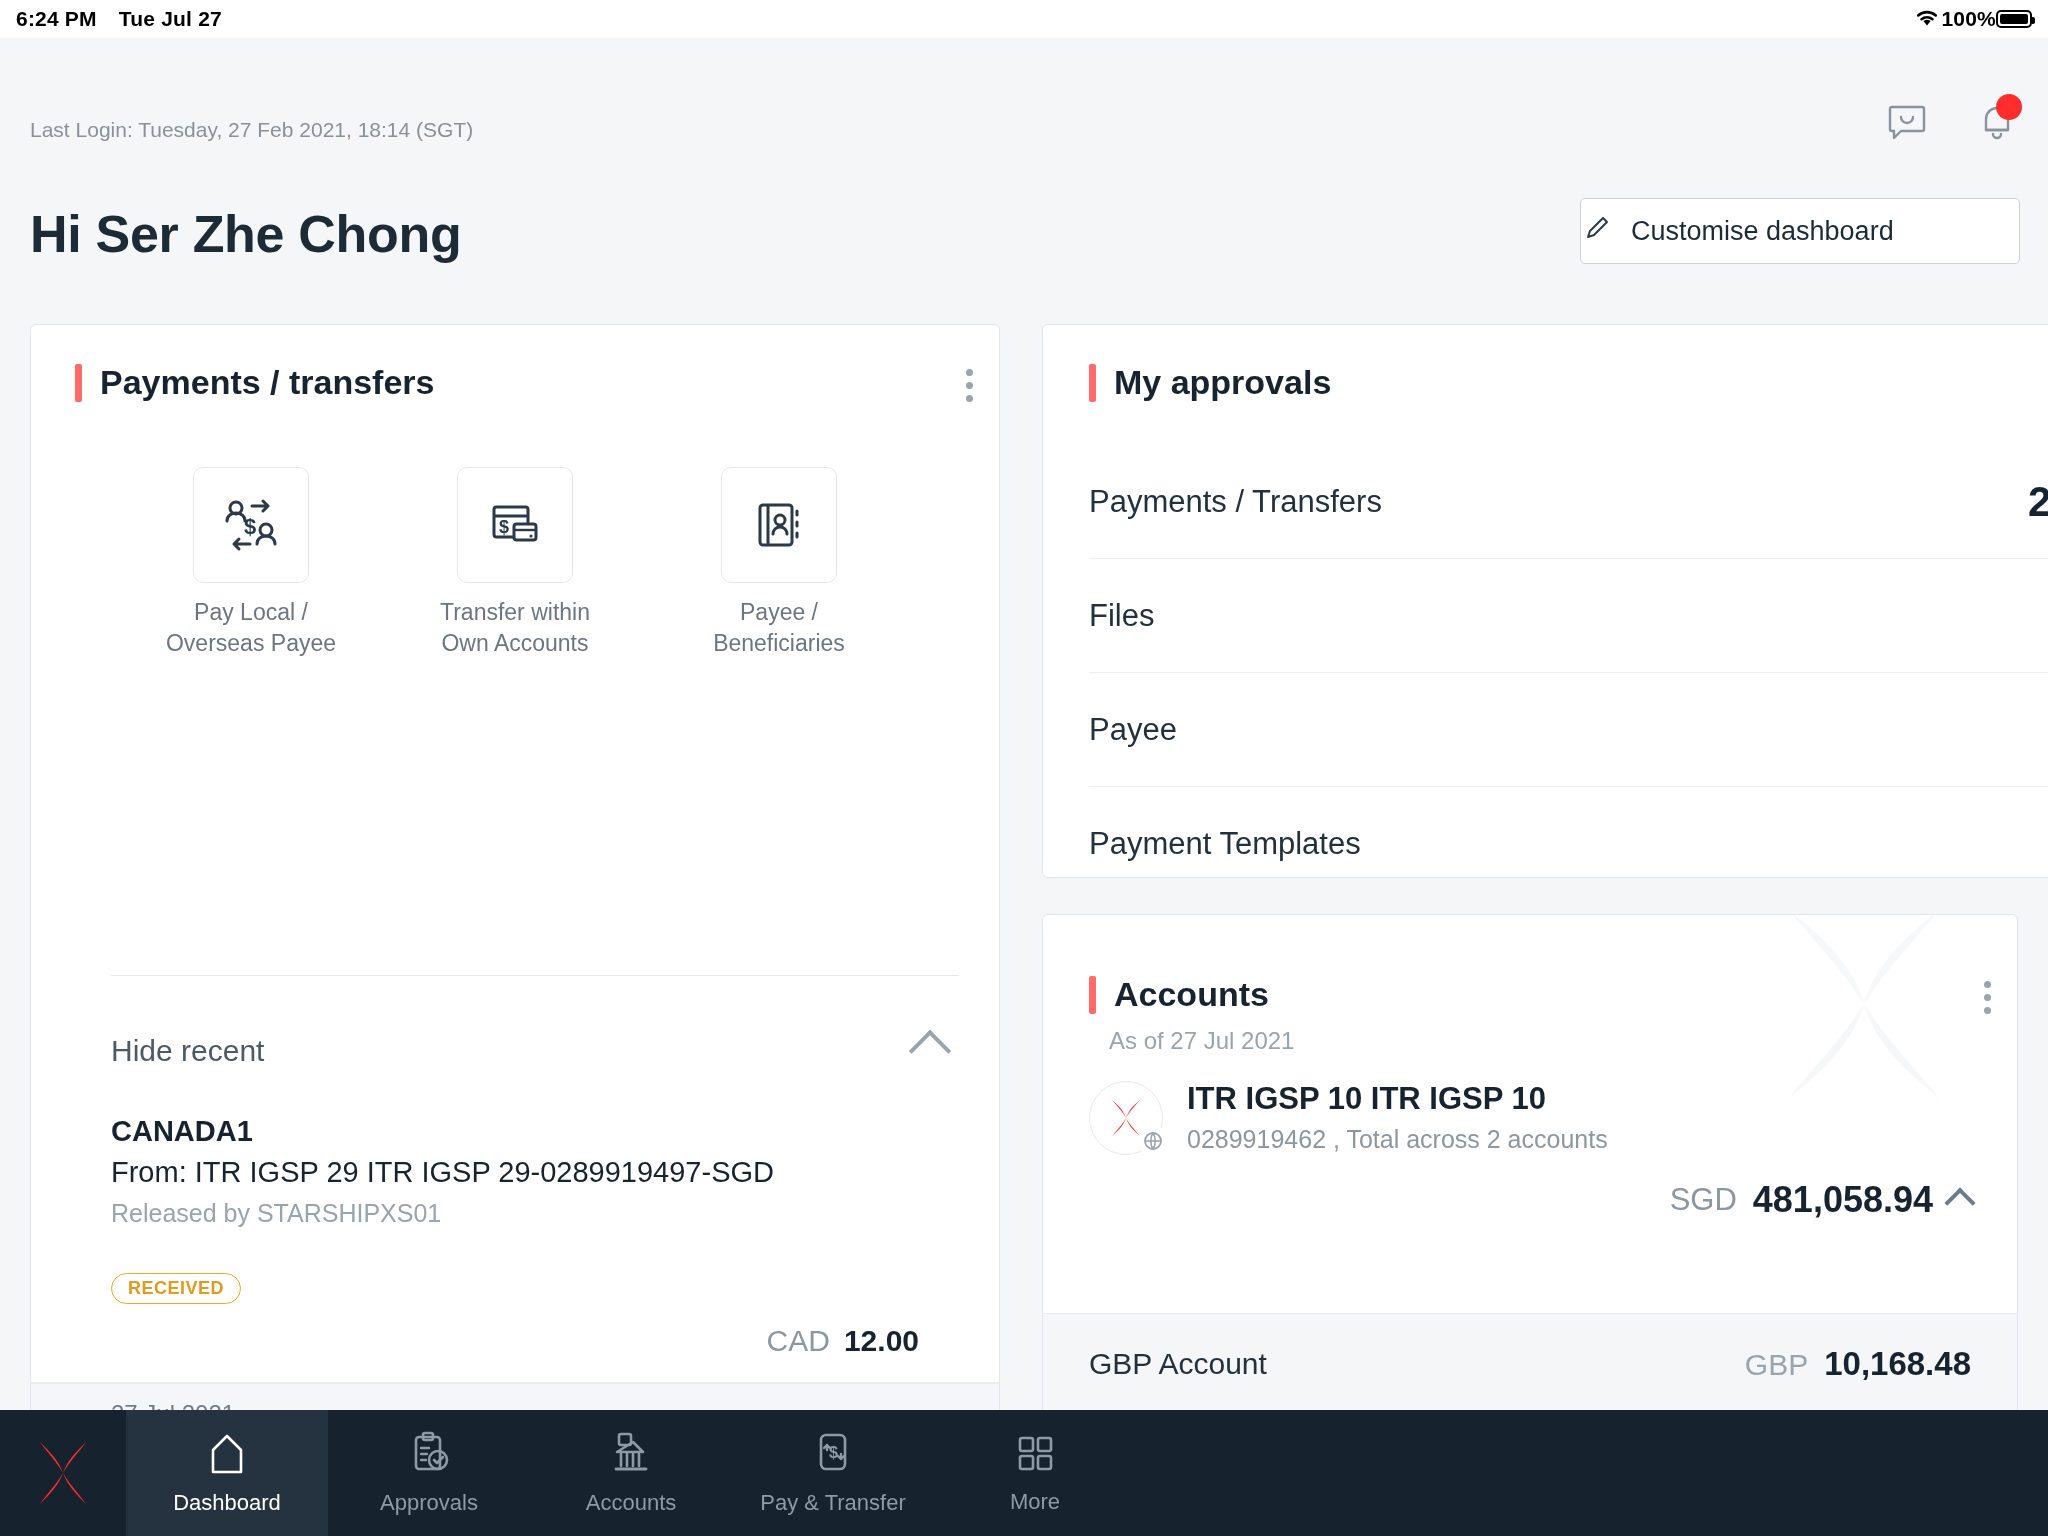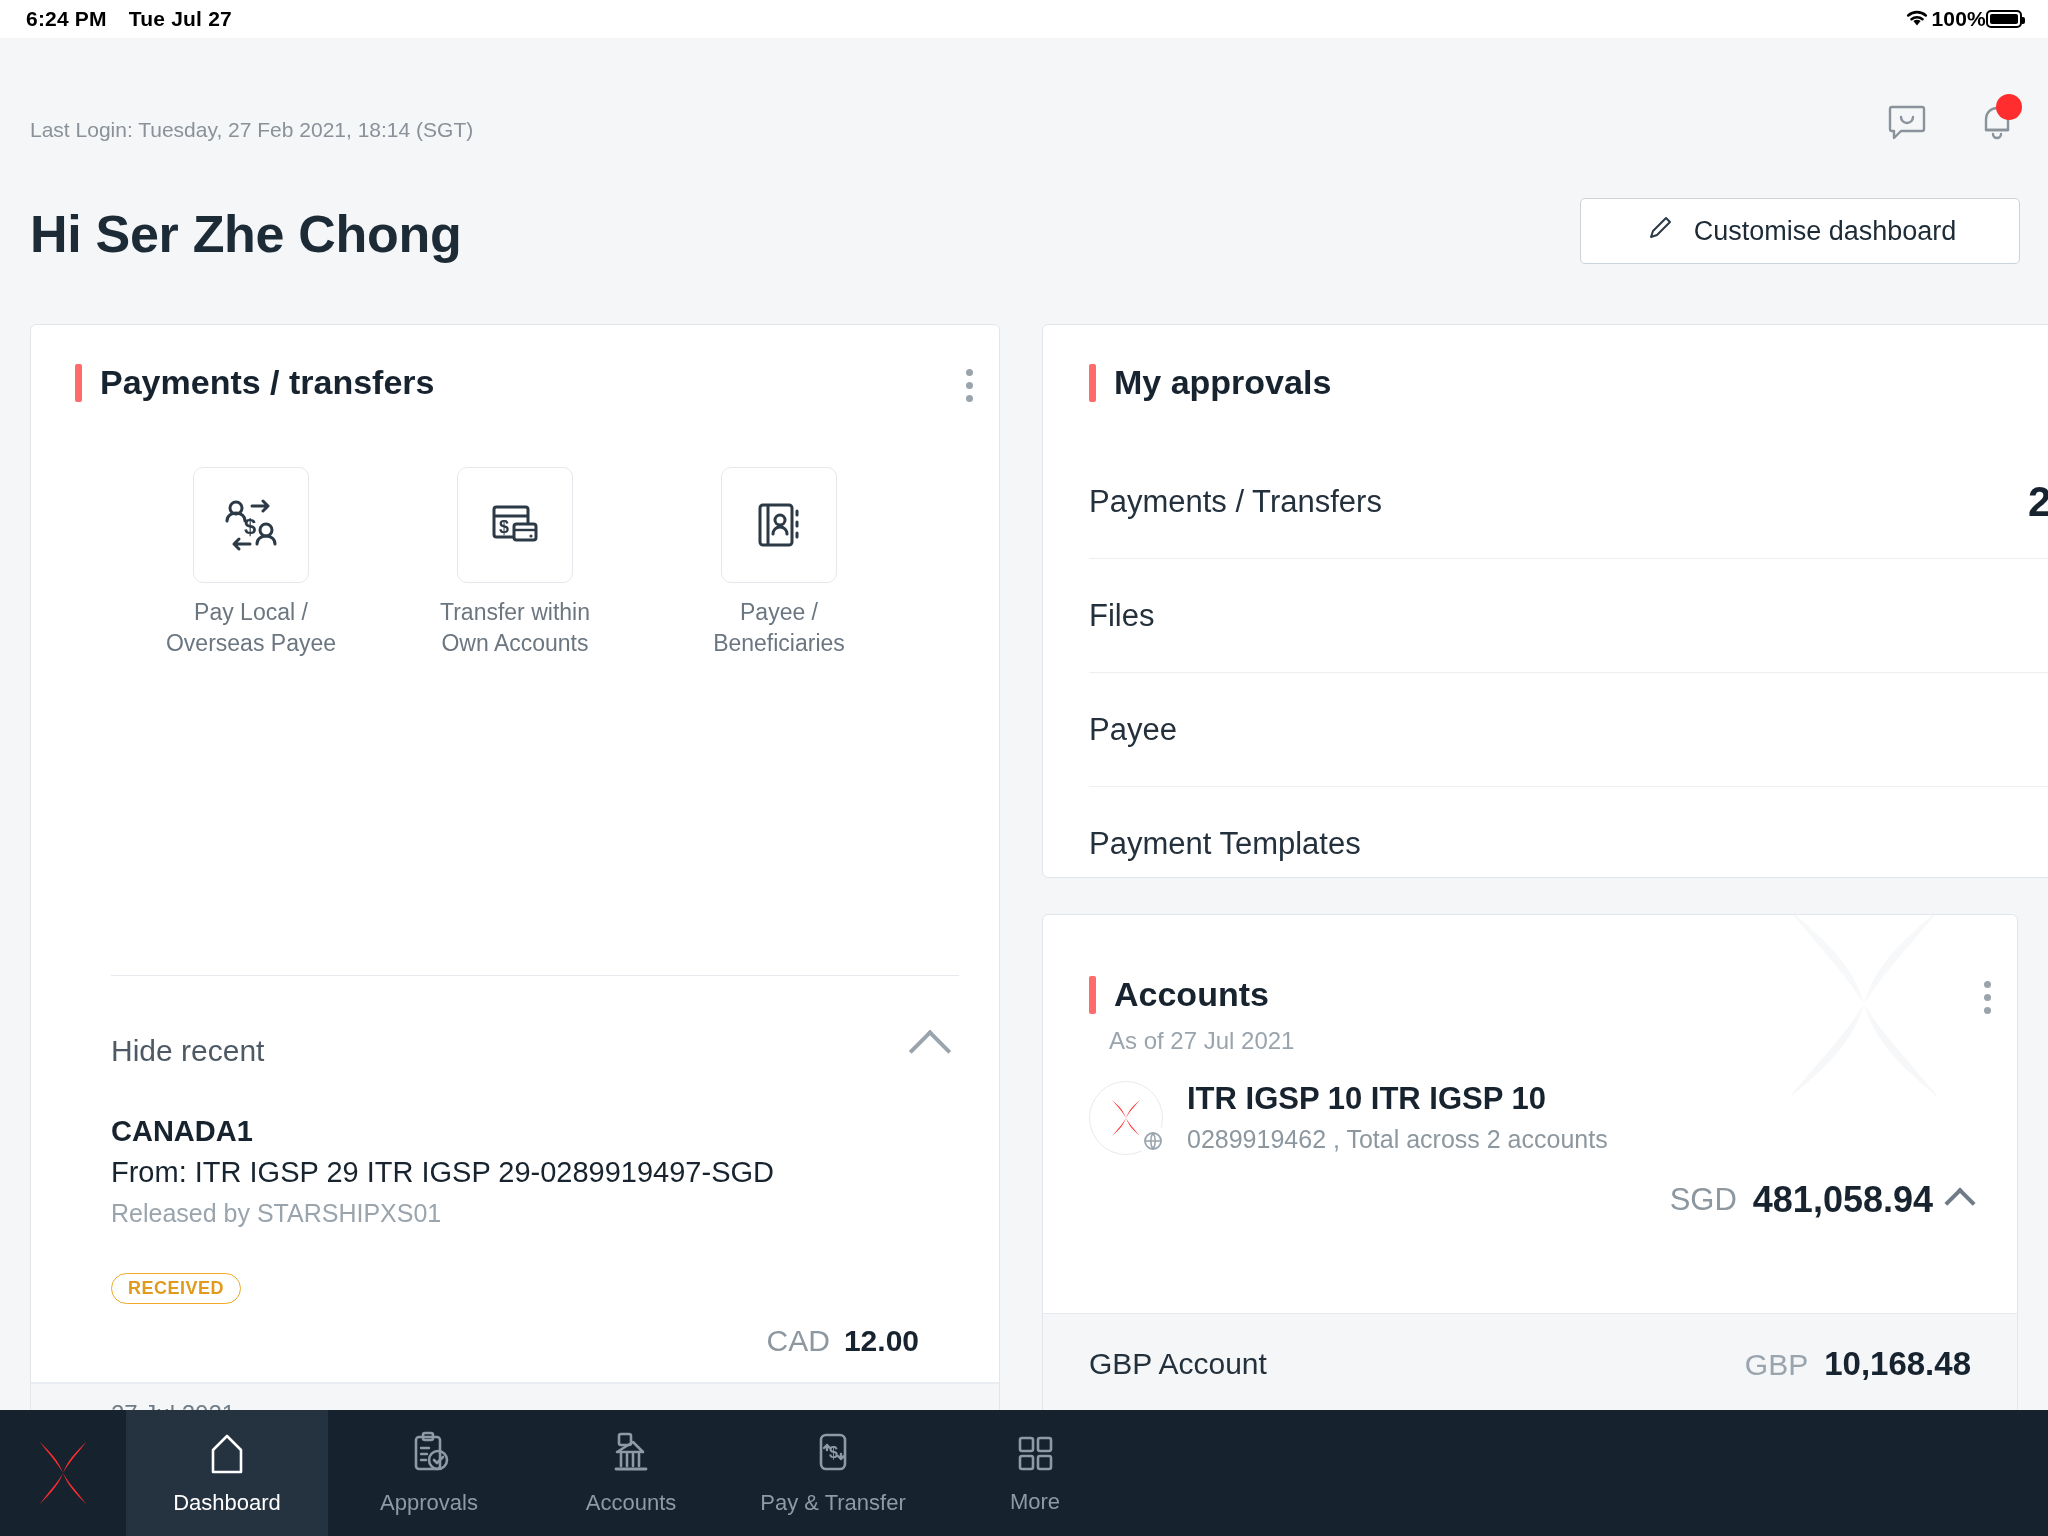--- a/index.html
+++ b/index.html
@@ -8,21 +8,21 @@
     font-family: "Liberation Sans", sans-serif;
     background: #f4f6f8;
     overflow: hidden;
   }
   body { position: relative; }
 
   
   .statusbar {
     height: 38px; background: #ffffff;
     display: flex; align-items: center;
-    padding: 0 26px; font-size: 21px; font-weight: 700; color: #000;
+    padding: 0 16px; font-size: 21px; font-weight: 700; color: #000;
     letter-spacing: .2px;
   }
   .sb-time { margin-right: 22px; }
   .sb-right { margin-left: auto; display: flex; align-items: center; }
   .sb-pct { font-size: 21px; font-weight: 600; }
   .batt {
     width: 36px; height: 18px; border: 2px solid #000; border-radius: 5px;
     position: relative; padding: 2px;
   }
   .batt i { display:block; width: 100%; height: 100%; background: #000; border-radius: 2px; }
@@ -47,21 +47,21 @@
     width: 26px; height: 26px; border-radius: 50%; background: #ff2d2d;
   }
 
   .greet {
     position: absolute; left: 30px; top: 166px;
     font-size: 52px; font-weight: 700; color: #1d2b36; letter-spacing: -.3px;
   }
   .customise {
     position: absolute; right: 28px; top: 160px;
     width: 440px; height: 66px; background:#fff; border:1px solid #ccd3d9;
-    border-radius: 5px; display:flex; align-items:center; justify-content:center;
+    border-radius: 5px; display:flex; align-items:center; 
     gap: 18px; font-size: 27px; color:#1d2b36; cursor:pointer;
   }
 
   
   .card {
     background: #fff; border: 1px solid #e2e6ea; border-radius: 6px;
     position: absolute; overflow: hidden;
   }
   .card-title {
     display: flex; align-items: center; gap: 18px;

